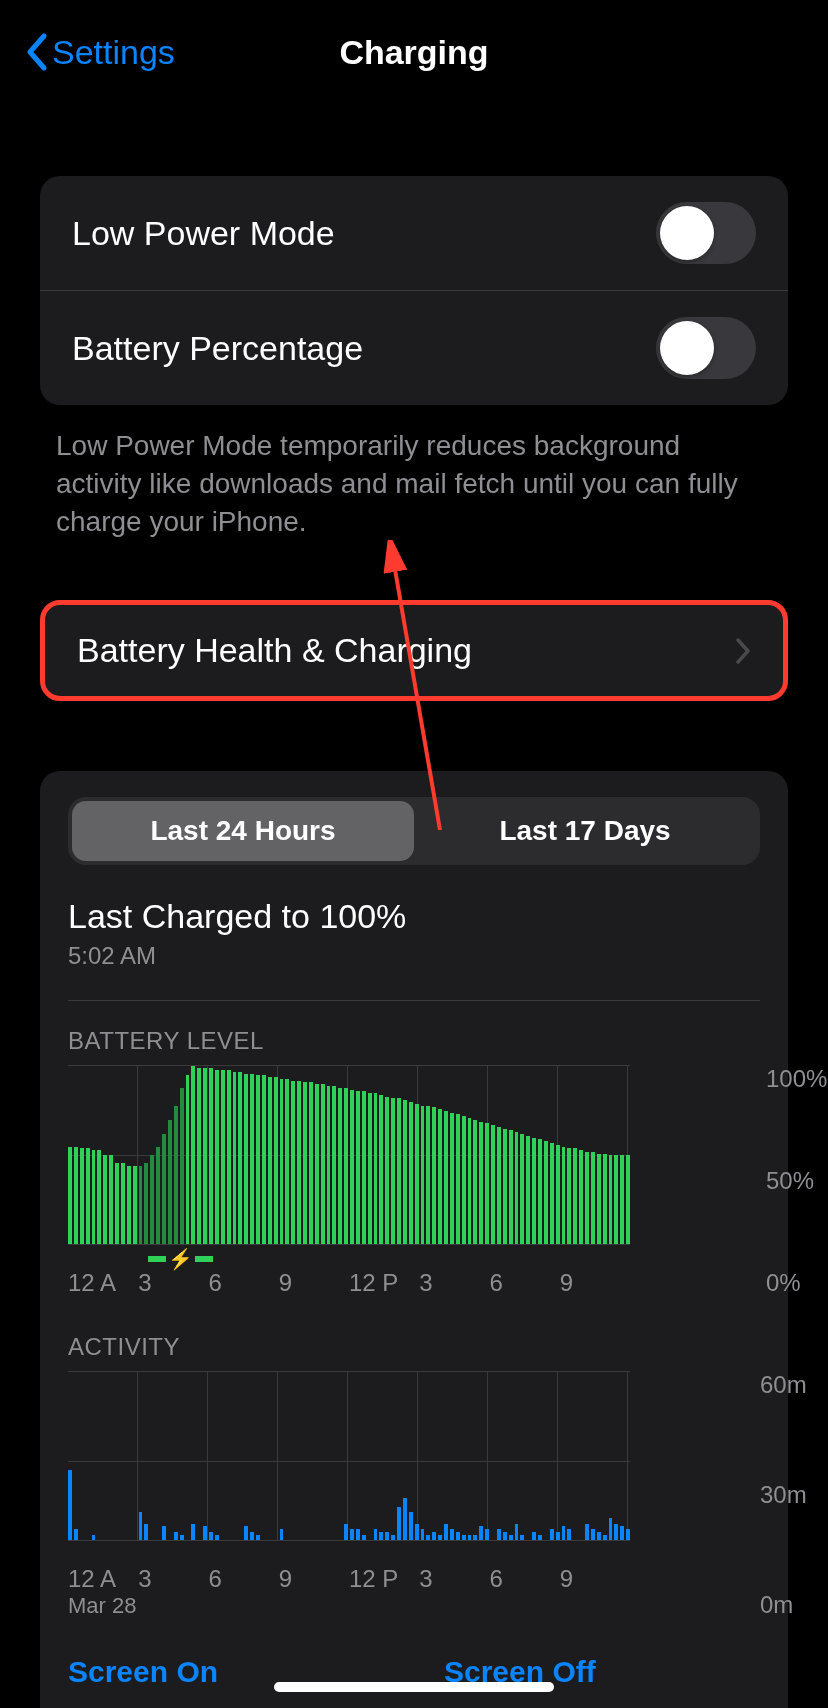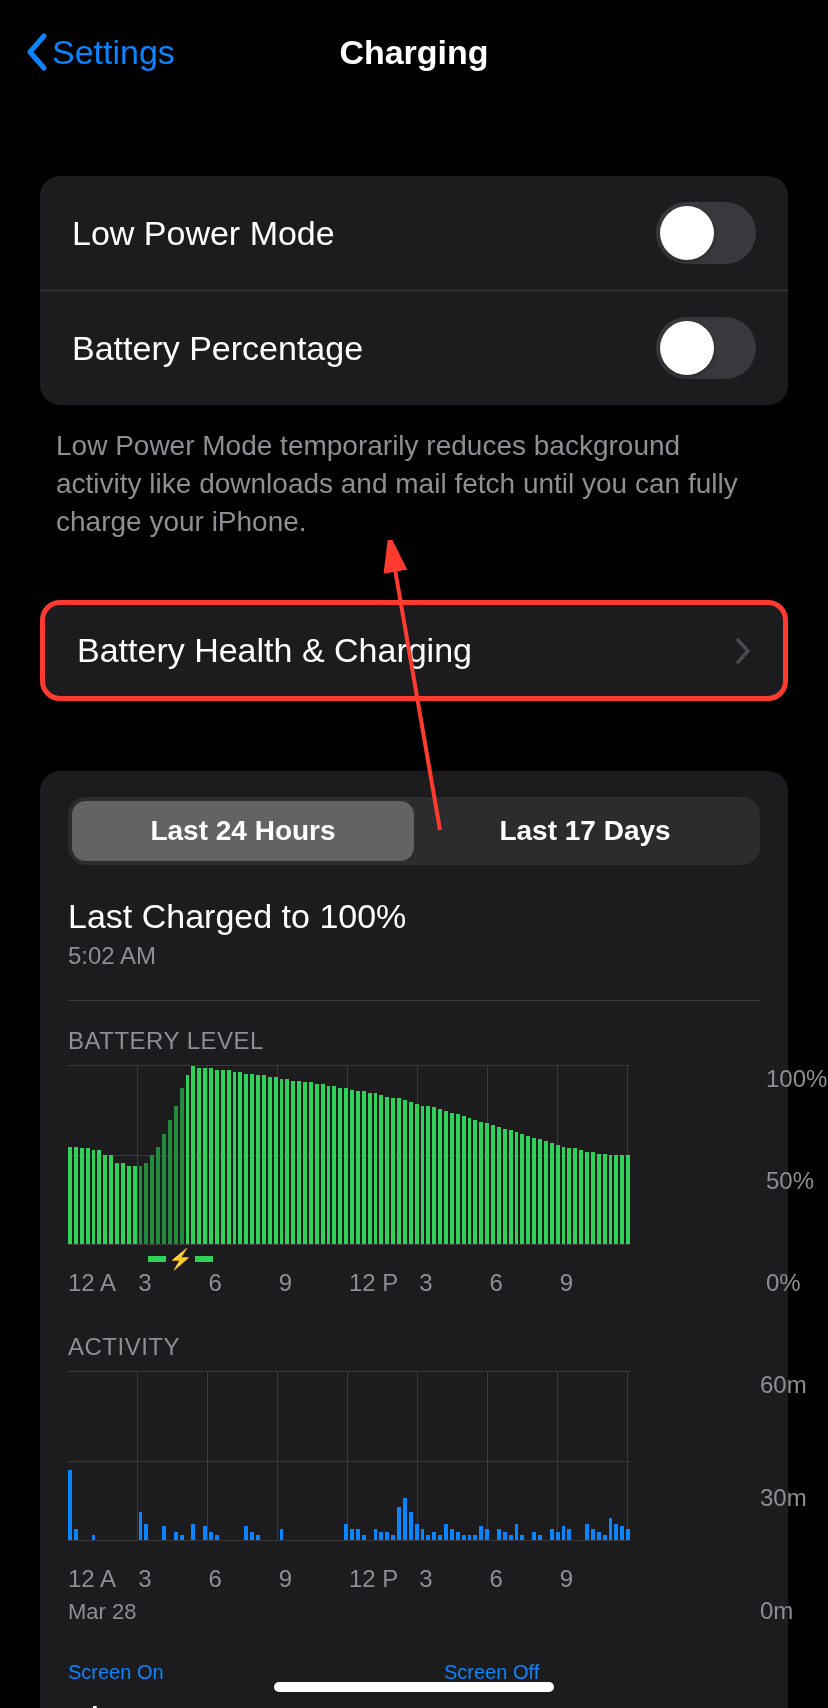--- a/index.html
+++ b/index.html
@@ -157,40 +157,39 @@
       gap: 2px;
     }
     .charge-marker .bolt { color: #30d158; font-size: 20px; }
     .charge-marker .line { width: 18px; height: 6px; background: #30d158; }
     .bottom-stats {
       display: flex;
       gap: 60px;
       margin-top: 36px;
     }
     .bstat { flex: 1; }
-    .bstat-label { font-size: 20px; color: #0a84ff; margin-bottom: 16px; }
+    .bstat-label { font-size: 30px; color: #0a84ff; margin-bottom: 16px; font-weight: bold; }
     .bstat-value { font-size: 40px; font-weight: 400; color: #fff; }
     .home-indicator {
       position: absolute;
       bottom: 16px; left: 50%;
       transform: translateX(-50%);
       width: 280px; height: 10px;
       background: #fff;
       border-radius: 5px;
     }
     .annotation-arrow {
       position: absolute;
       left: 380px;
       top: 540px;
       pointer-events: none;
     }
     .date-label {
       font-size: 22px;
       color: #8e8e93;
-      margin-top: 6px;
     }
   </style>
 </head>
 <body>
 
 <div class="header">
   <div class="back-nav">
     <svg class="back-chevron" viewBox="0 0 24 40">
       <path d="M20 4 L6 20 L20 36" stroke="#0a84ff" stroke-width="5" fill="none" stroke-linecap="round" stroke-linejoin="round"></path>
     </svg>

